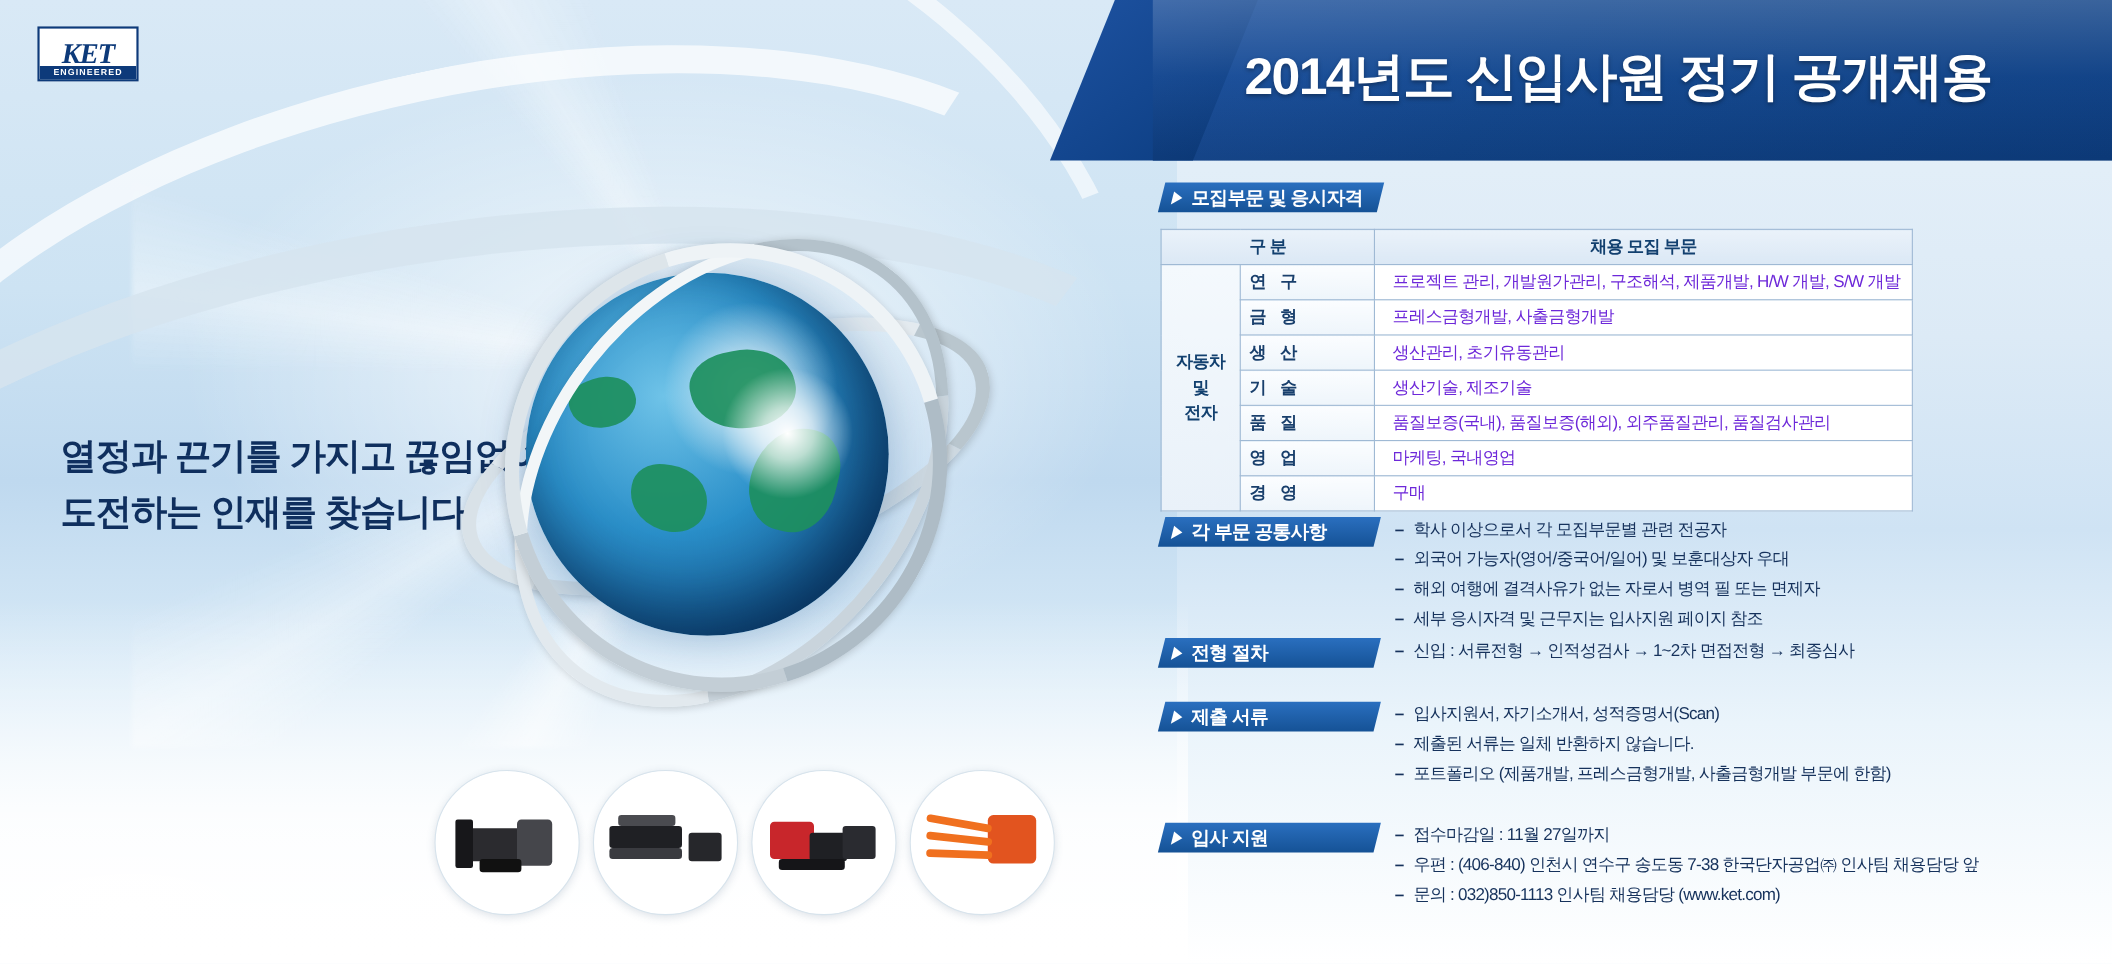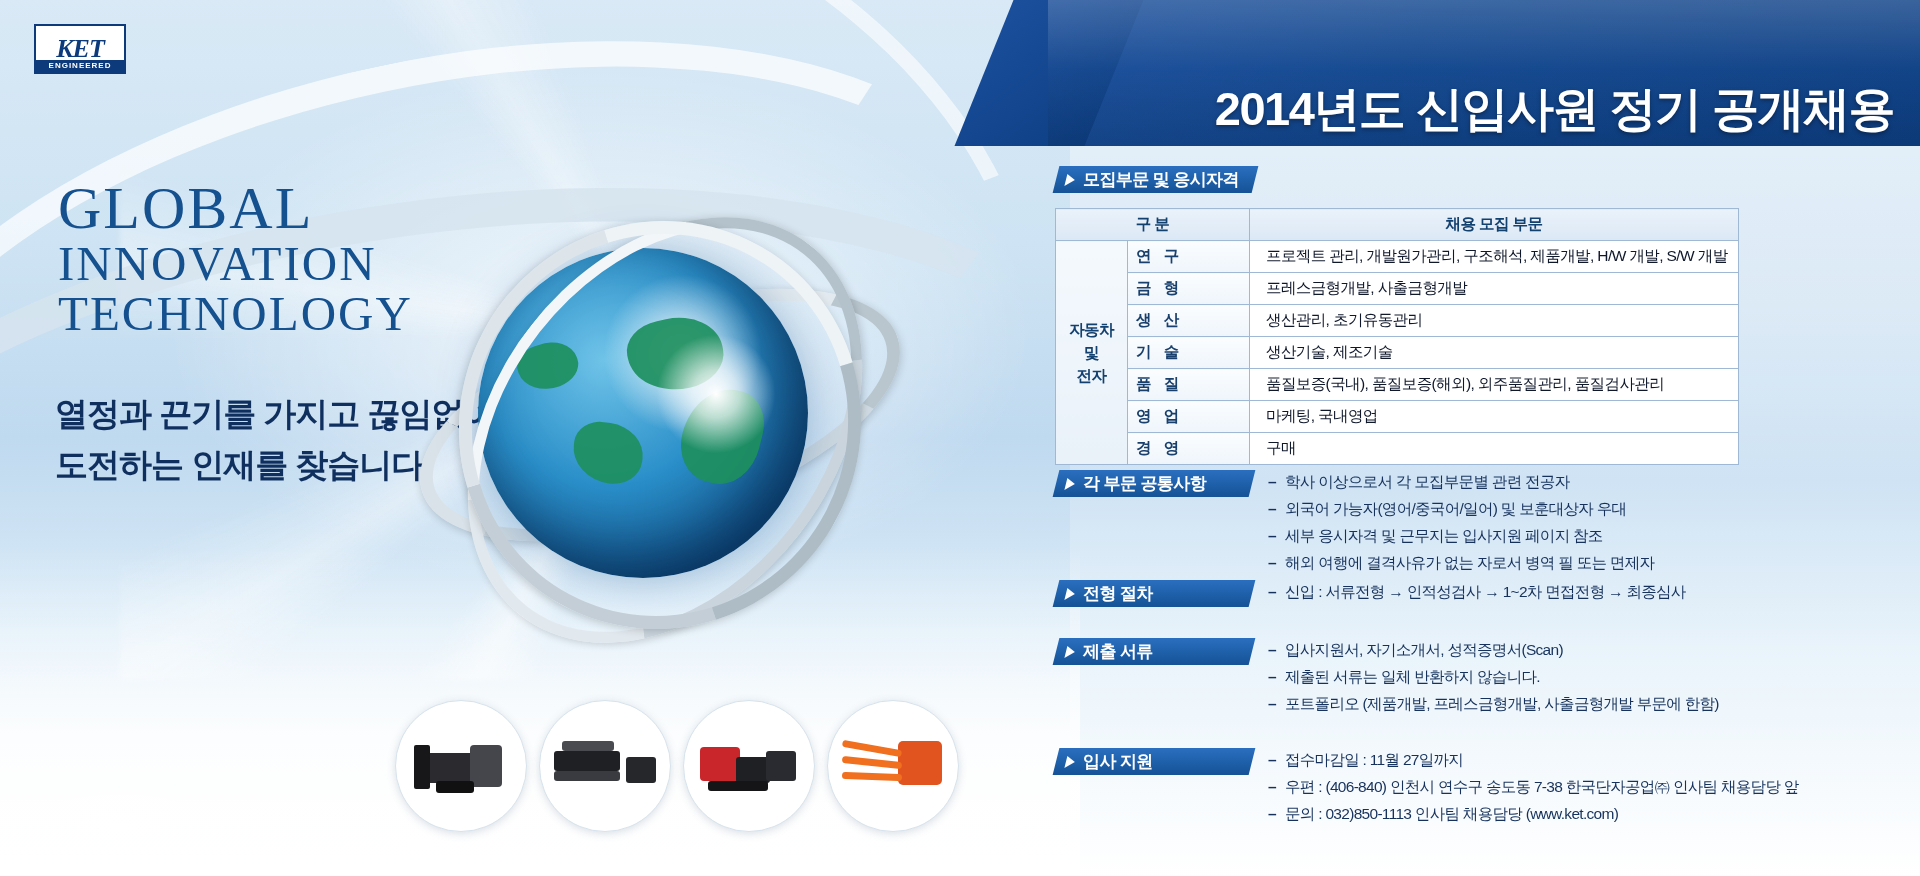--- a/index.html
+++ b/index.html
@@ -141,24 +141,23 @@
   .blue-header:before {
     content: ""; position: absolute; left: -64px; top: 0; width: 130px; height: 146px;
     background: linear-gradient(135deg, #1b4f9c 0%, #0d3f84 100%);
     transform: skewX(-22deg);
   }
   .blue-header-shine {
     position: absolute; left: 0; top: 0; width: 872px; height: 146px;
     background: linear-gradient(180deg, rgba(255,255,255,0.18) 0%, rgba(255,255,255,0.02) 48%, rgba(0,0,0,0.10) 100%);
   }
   .headline {
-    position: absolute; left: 0; right: 26px; top: 38px; text-align: right;
+    position: absolute; left: 0; right: 26px; top: 38px; text-align: center;
     color: #ffffff; font-size: 47px; font-weight: bold; letter-spacing: -1.5px;
     text-shadow: 0 2px 4px rgba(0,0,0,0.35);
-    margin-top: 40px;
   }
 
   
   .sec-tag {
     position: absolute; height: 27px; display: flex; align-items: center; gap: 8px;
     padding: 0 16px 0 10px; color: #ffffff; font-size: 17px; font-weight: bold; letter-spacing: -0.6px;
     background: linear-gradient(180deg, #2a6fbf 0%, #155296 100%);
   }
   .sec-tag.skew { transform: skewX(-14deg); }
   .sec-tag.skew > span { display: inline-block; transform: skewX(14deg); }
@@ -180,21 +179,21 @@
     font-weight: bold; color: #12406f; text-align: center;
   }
   .rec-table td.cat {
     width: 72px; text-align: center; font-weight: bold; color: #12406f;
     background: linear-gradient(180deg, #f4f9fd 0%, #e9f1f9 100%); line-height: 1.5;
   }
   .rec-table td.part {
     width: 122px; text-align: left; letter-spacing: 4px; font-weight: bold; color: #193f6c;
     background: linear-gradient(180deg, #fbfdff 0%, #eef5fb 100%);
   }
-  .rec-table td.desc { padding-left: 16px; color: #0f172a; }
+  .rec-table td.desc { padding-left: 16px; color: #6d28d9; }
 
   
   .blk { position: absolute; color: #16325c; font-size: 15.5px; letter-spacing: -0.7px; }
   .blk ul { list-style: none; }
   .blk li { position: relative; padding-left: 17px; line-height: 27px; white-space: nowrap; }
   .blk li:before {
     content: "–"; position: absolute; left: 0; top: 0; color: #16325c; font-weight: bold;
   }
 </style>
 </head>
@@ -209,25 +208,20 @@
   <div class="swoosh swoosh-b"></div>
   <div class="bg-clouds"></div>
 
   <div class="logo-block">
     <div class="ket-logo">
       <div class="ket-text">KET</div>
       <div class="ket-sub">ENGINEERED</div>
     </div>
   </div>
 
-  <div class="global-title">
-    <div class="l1">GLOBAL</div>
-    <div class="l2">INNOVATION</div>
-    <div class="l3">TECHNOLOGY</div>
-  </div>
   <div class="tagline">
     <div>열정과 끈기를 가지고 끊임없이</div>
     <div>도전하는 인재를 찾습니다!</div>
   </div>
 
   <div class="globe-wrap">
     <div class="ring ring-1"></div>
     <div class="globe">
       <div class="land a"></div>
       <div class="land b"></div>
@@ -321,22 +315,22 @@
     </table>
 
   <div class="sec-tag skew" style="left:1056px; top:470px; width:196px;">
     <div class="tri"></div>
     <span>각 부문 공통사항</span>
   </div>
   <div class="blk" style="left:1268px; top:468px;">
     <ul>
       <li>학사 이상으로서 각 모집부문별 관련 전공자</li>
       <li>외국어 가능자(영어/중국어/일어) 및 보훈대상자 우대</li>
+      <li>해외 여행에 결격사유가 없는 자로서 병역 필 또는 면제자</li>
       <li>세부 응시자격 및 근무지는 입사지원 페이지 참조</li>
-      <li>해외 여행에 결격사유가 없는 자로서 병역 필 또는 면제자</li>
     </ul>
   </div>
 
   <div class="sec-tag skew" style="left:1056px; top:580px; width:196px;">
     <div class="tri"></div>
     <span>전형 절차</span>
   </div>
   <div class="blk" style="left:1268px; top:578px;">
     <ul>
       <li>신입 : 서류전형 → 인적성검사 → 1~2차 면접전형 → 최종심사</li>

